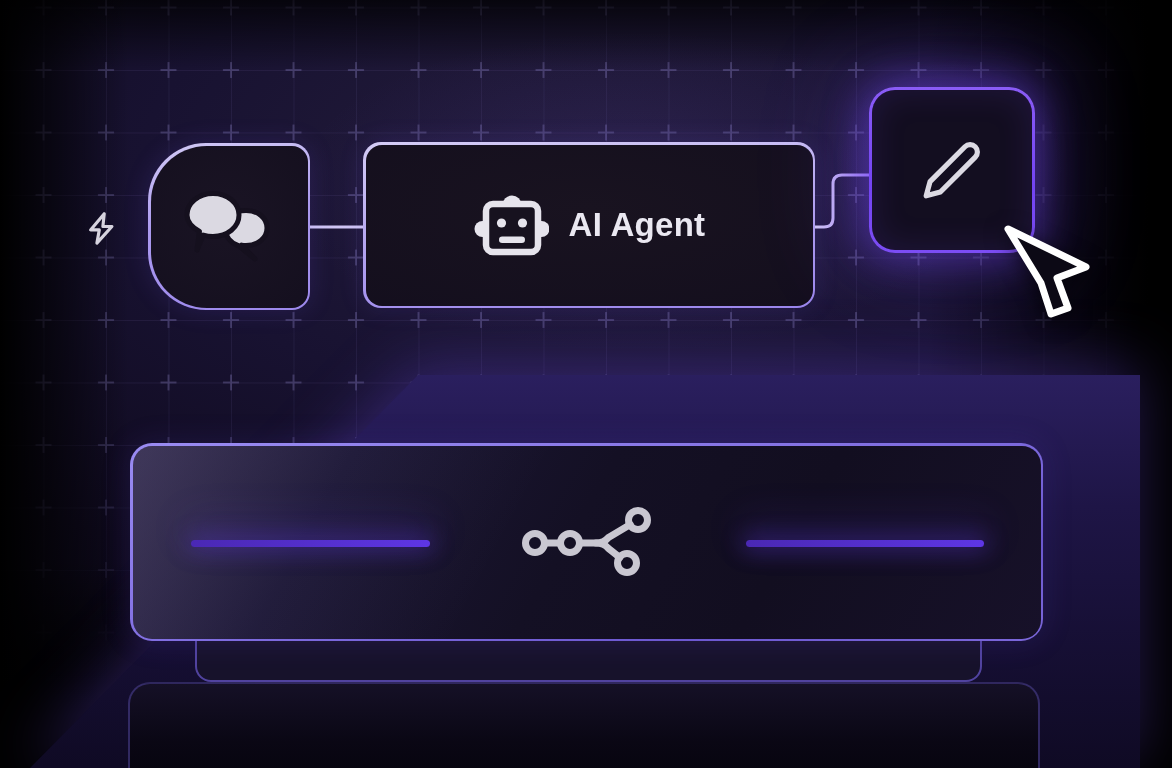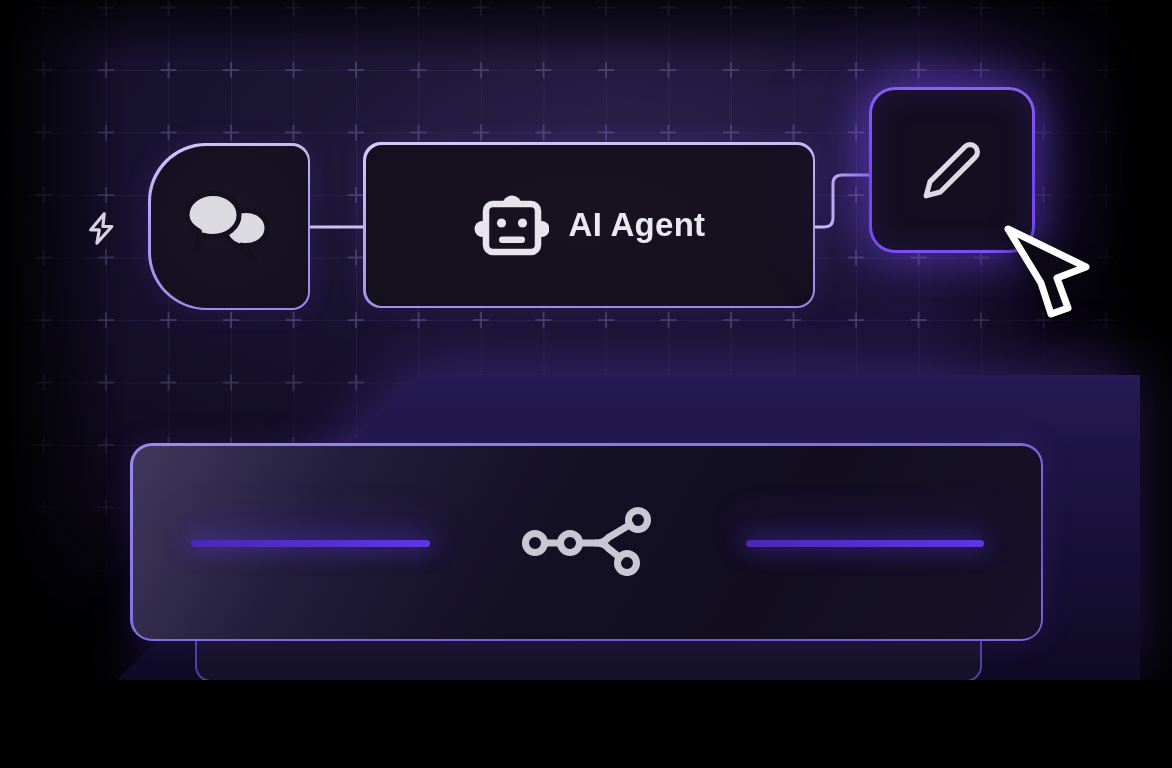--- a/index.html
+++ b/index.html
@@ -1,17 +1,17 @@
 <!DOCTYPE html>
 <html><head>
 <meta charset="utf-8">
 <style>
   html,body{margin:0;padding:0;background:#000;}
   #stage{
-    position:relative;width:1172px;height:680px;overflow:hidden;
+    position:relative;width:1172px;height:768px;overflow:hidden;
     background:#15803d;font-family:"Liberation Sans",sans-serif;
   }
   .abs{position:absolute;}
   
   #bg-base{
     inset:0;z-index:0;
     background:radial-gradient(95% 75% at 52% 22%, #241d3c 0%, #181231 42%, #0f0a1e 78%, #0a0716 100%);
   }
   #grid-wrap{
     inset:0;z-index:1;

